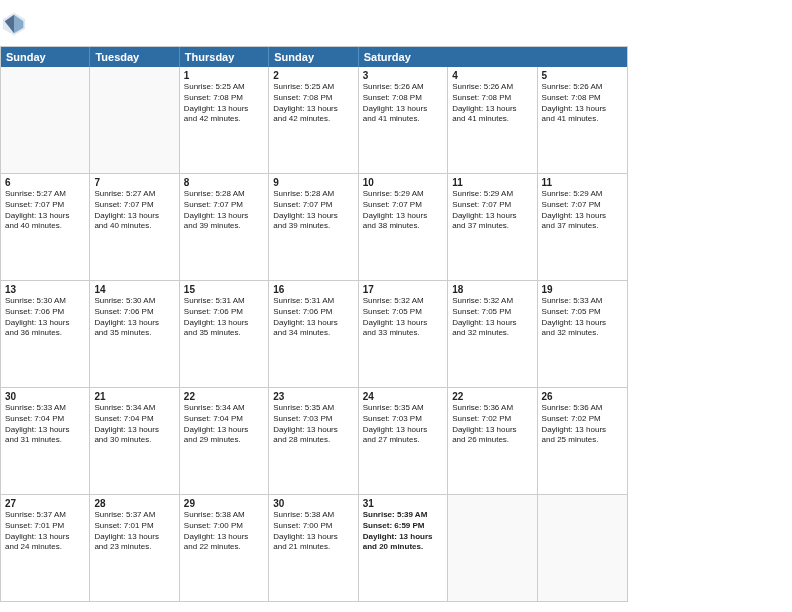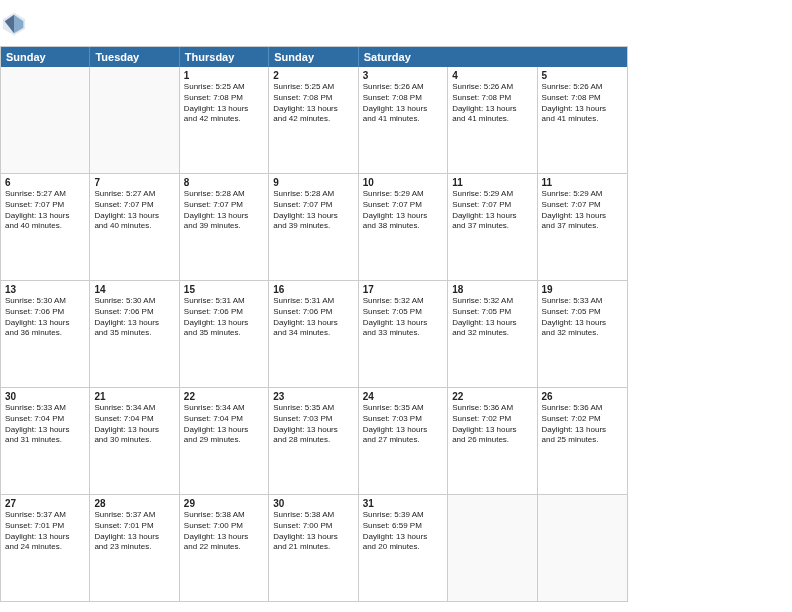--- a/index.html
+++ b/index.html
@@ -352,21 +352,21 @@
           </div>
           <div class="cal-cell">
             <div class="day-num">30</div>
             <div class="cell-text" style="white-space: pre-line;">Sunrise: 5:38 AM
 Sunset: 7:00 PM
 Daylight: 13 hours
 and 21 minutes.</div>
           </div>
           <div class="cal-cell">
             <div class="day-num">31</div>
-            <div class="cell-text" style="white-space: pre-line;">Sunrise: 5:39 AM
+            <div class="cell-text" style="white-space: pre-line; font-weight: bold;">Sunrise: 5:39 AM
 Sunset: 6:59 PM
 Daylight: 13 hours
 and 20 minutes.</div>
           </div>
           <div class="cal-cell empty"></div>
           <div class="cal-cell empty"></div>
         </div>
       </div>
   </div>
 </div>

